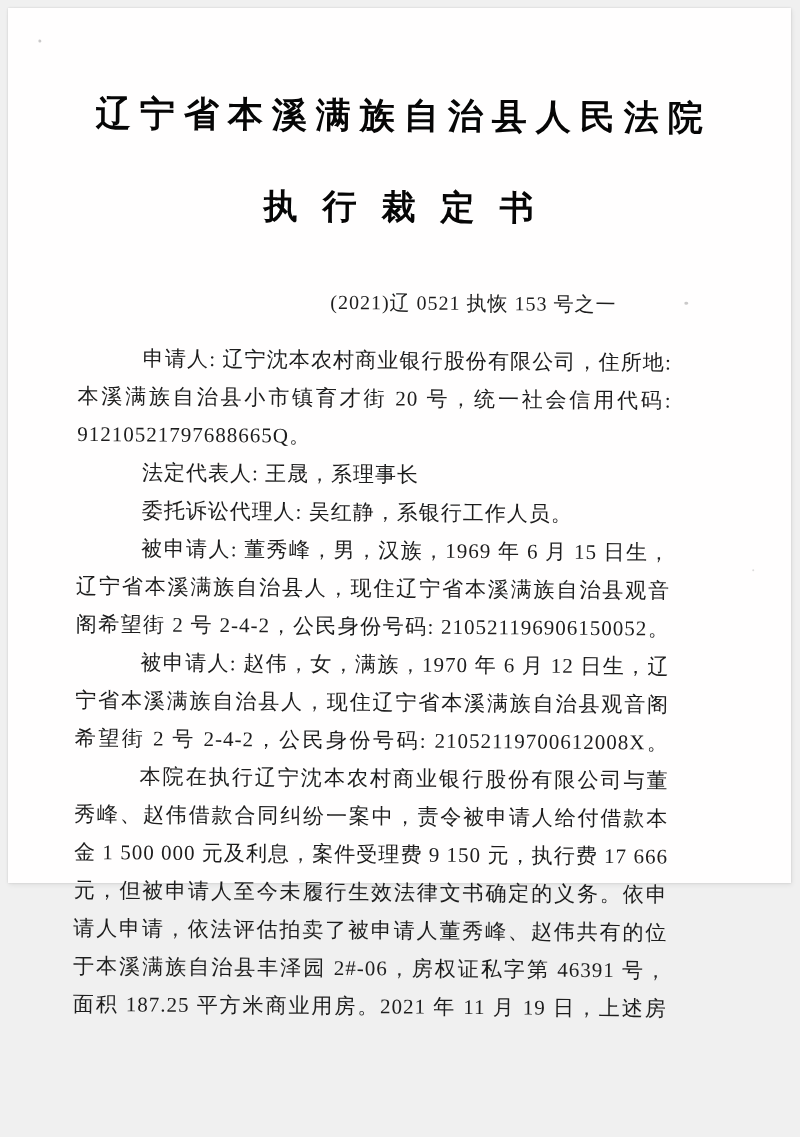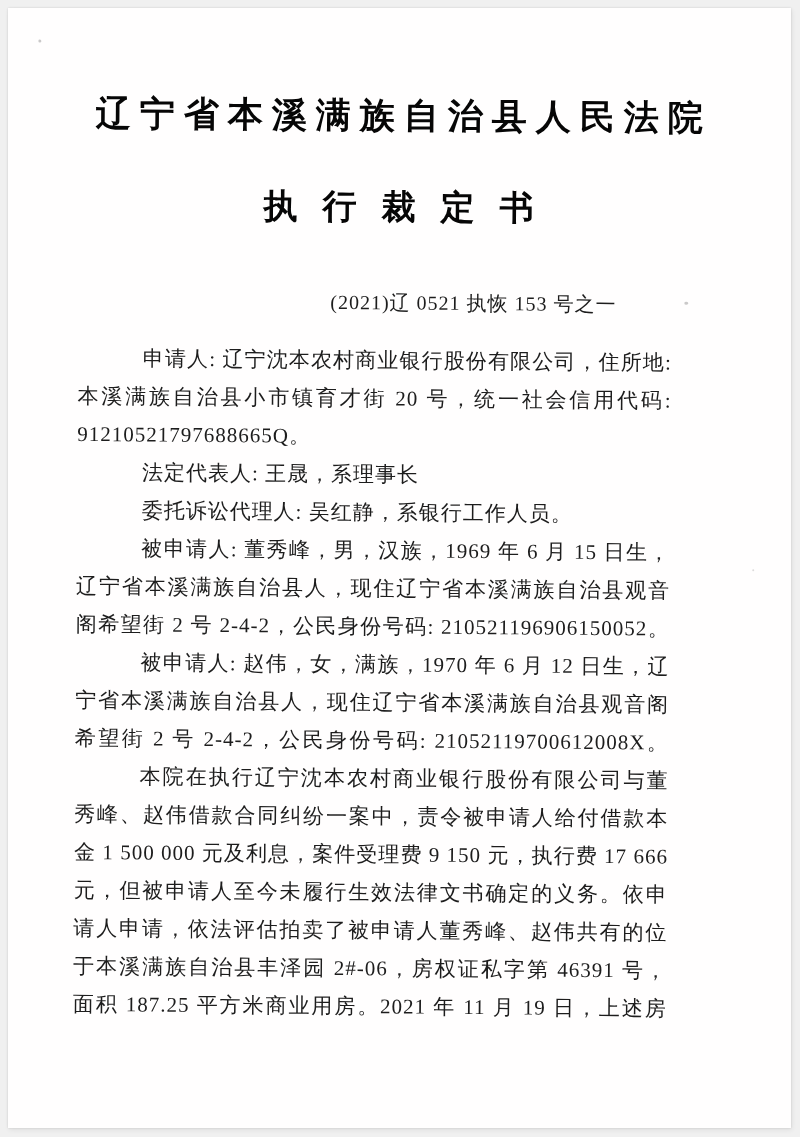--- a/index.html
+++ b/index.html
@@ -6,21 +6,21 @@
     margin: 0; padding: 0;
     width: 800px; height: 1137px;
     overflow: hidden;
     background: #f0f0f0;
     font-family: "Liberation Serif", "DejaVu Serif", serif;
   }
   .frame { position: relative; width: 800px; height: 1137px; }
   .page {
     position: absolute;
     left: 8px; top: 8px;
-    width: 783px; height: 1120px;
+    width: 783px; height: 875px;
     background: #fffefe;
     box-shadow: 0 0 2px rgba(0,0,0,0.12), 1px 2px 5px rgba(0,0,0,0.07);
   }
   .tilt {
     position: absolute; inset: 0;
     transform: rotate(0.45deg);
     transform-origin: 80px 80px;
   }
   .court-name {
     position: absolute;

